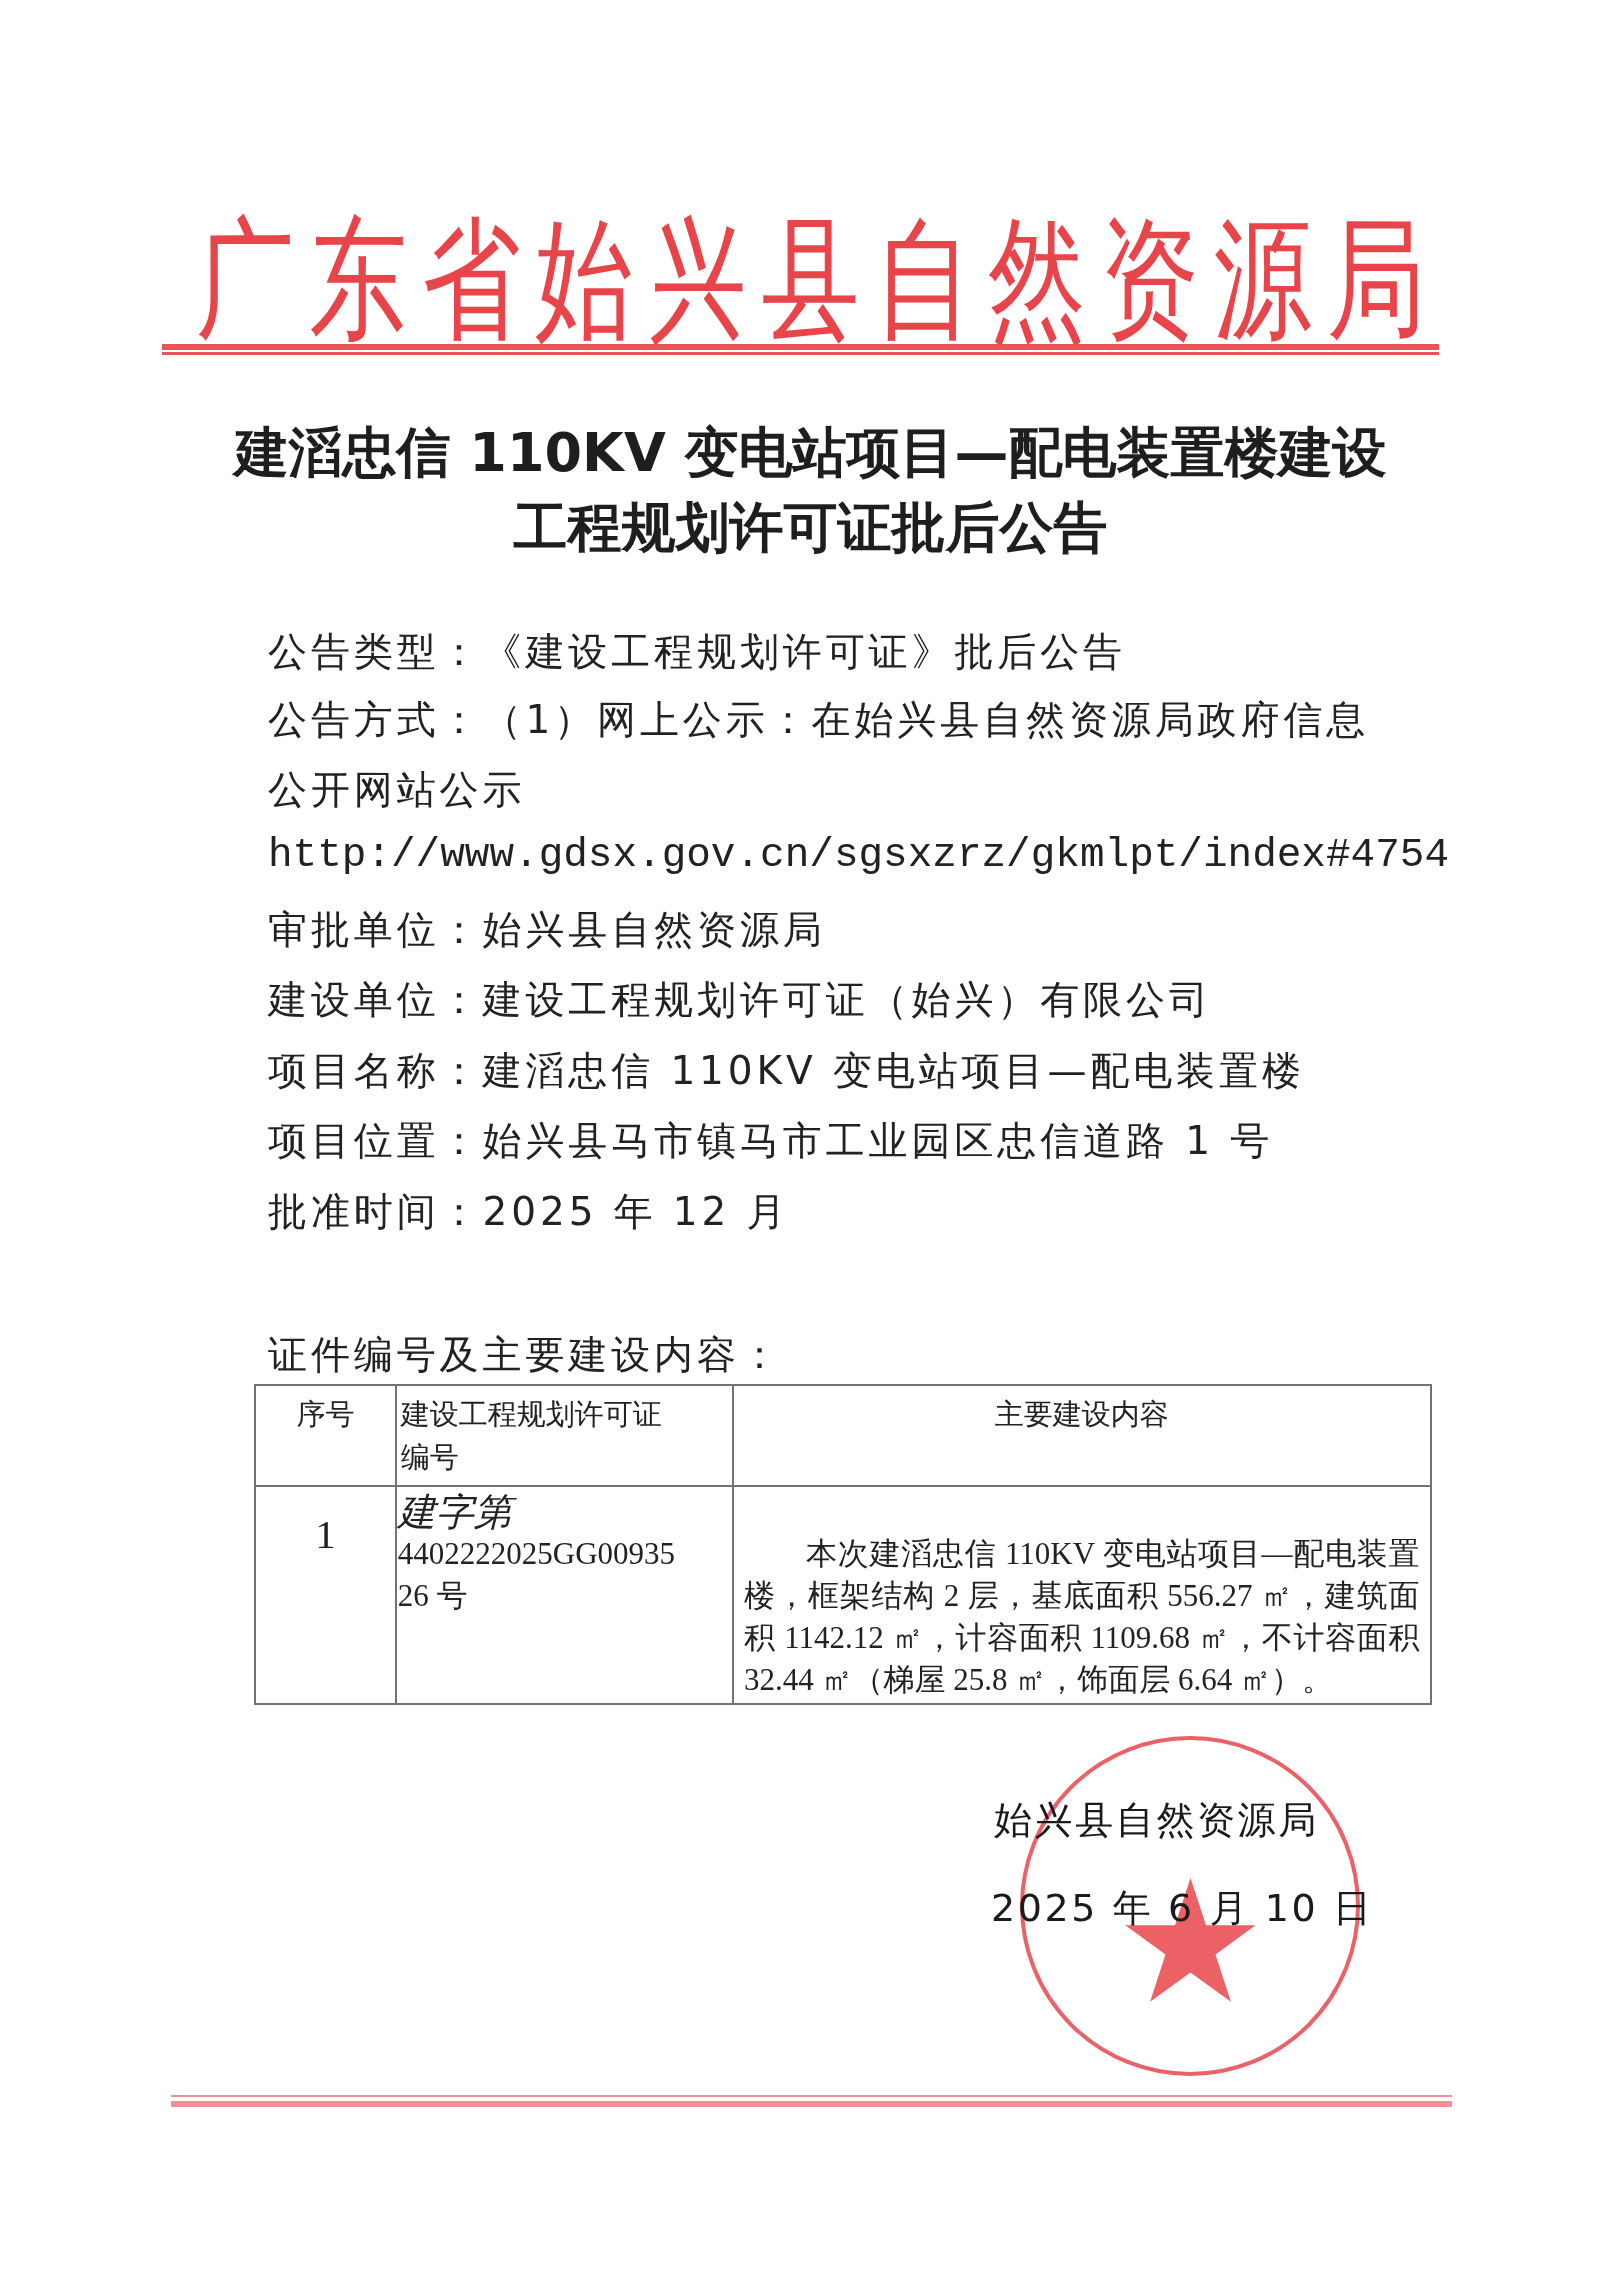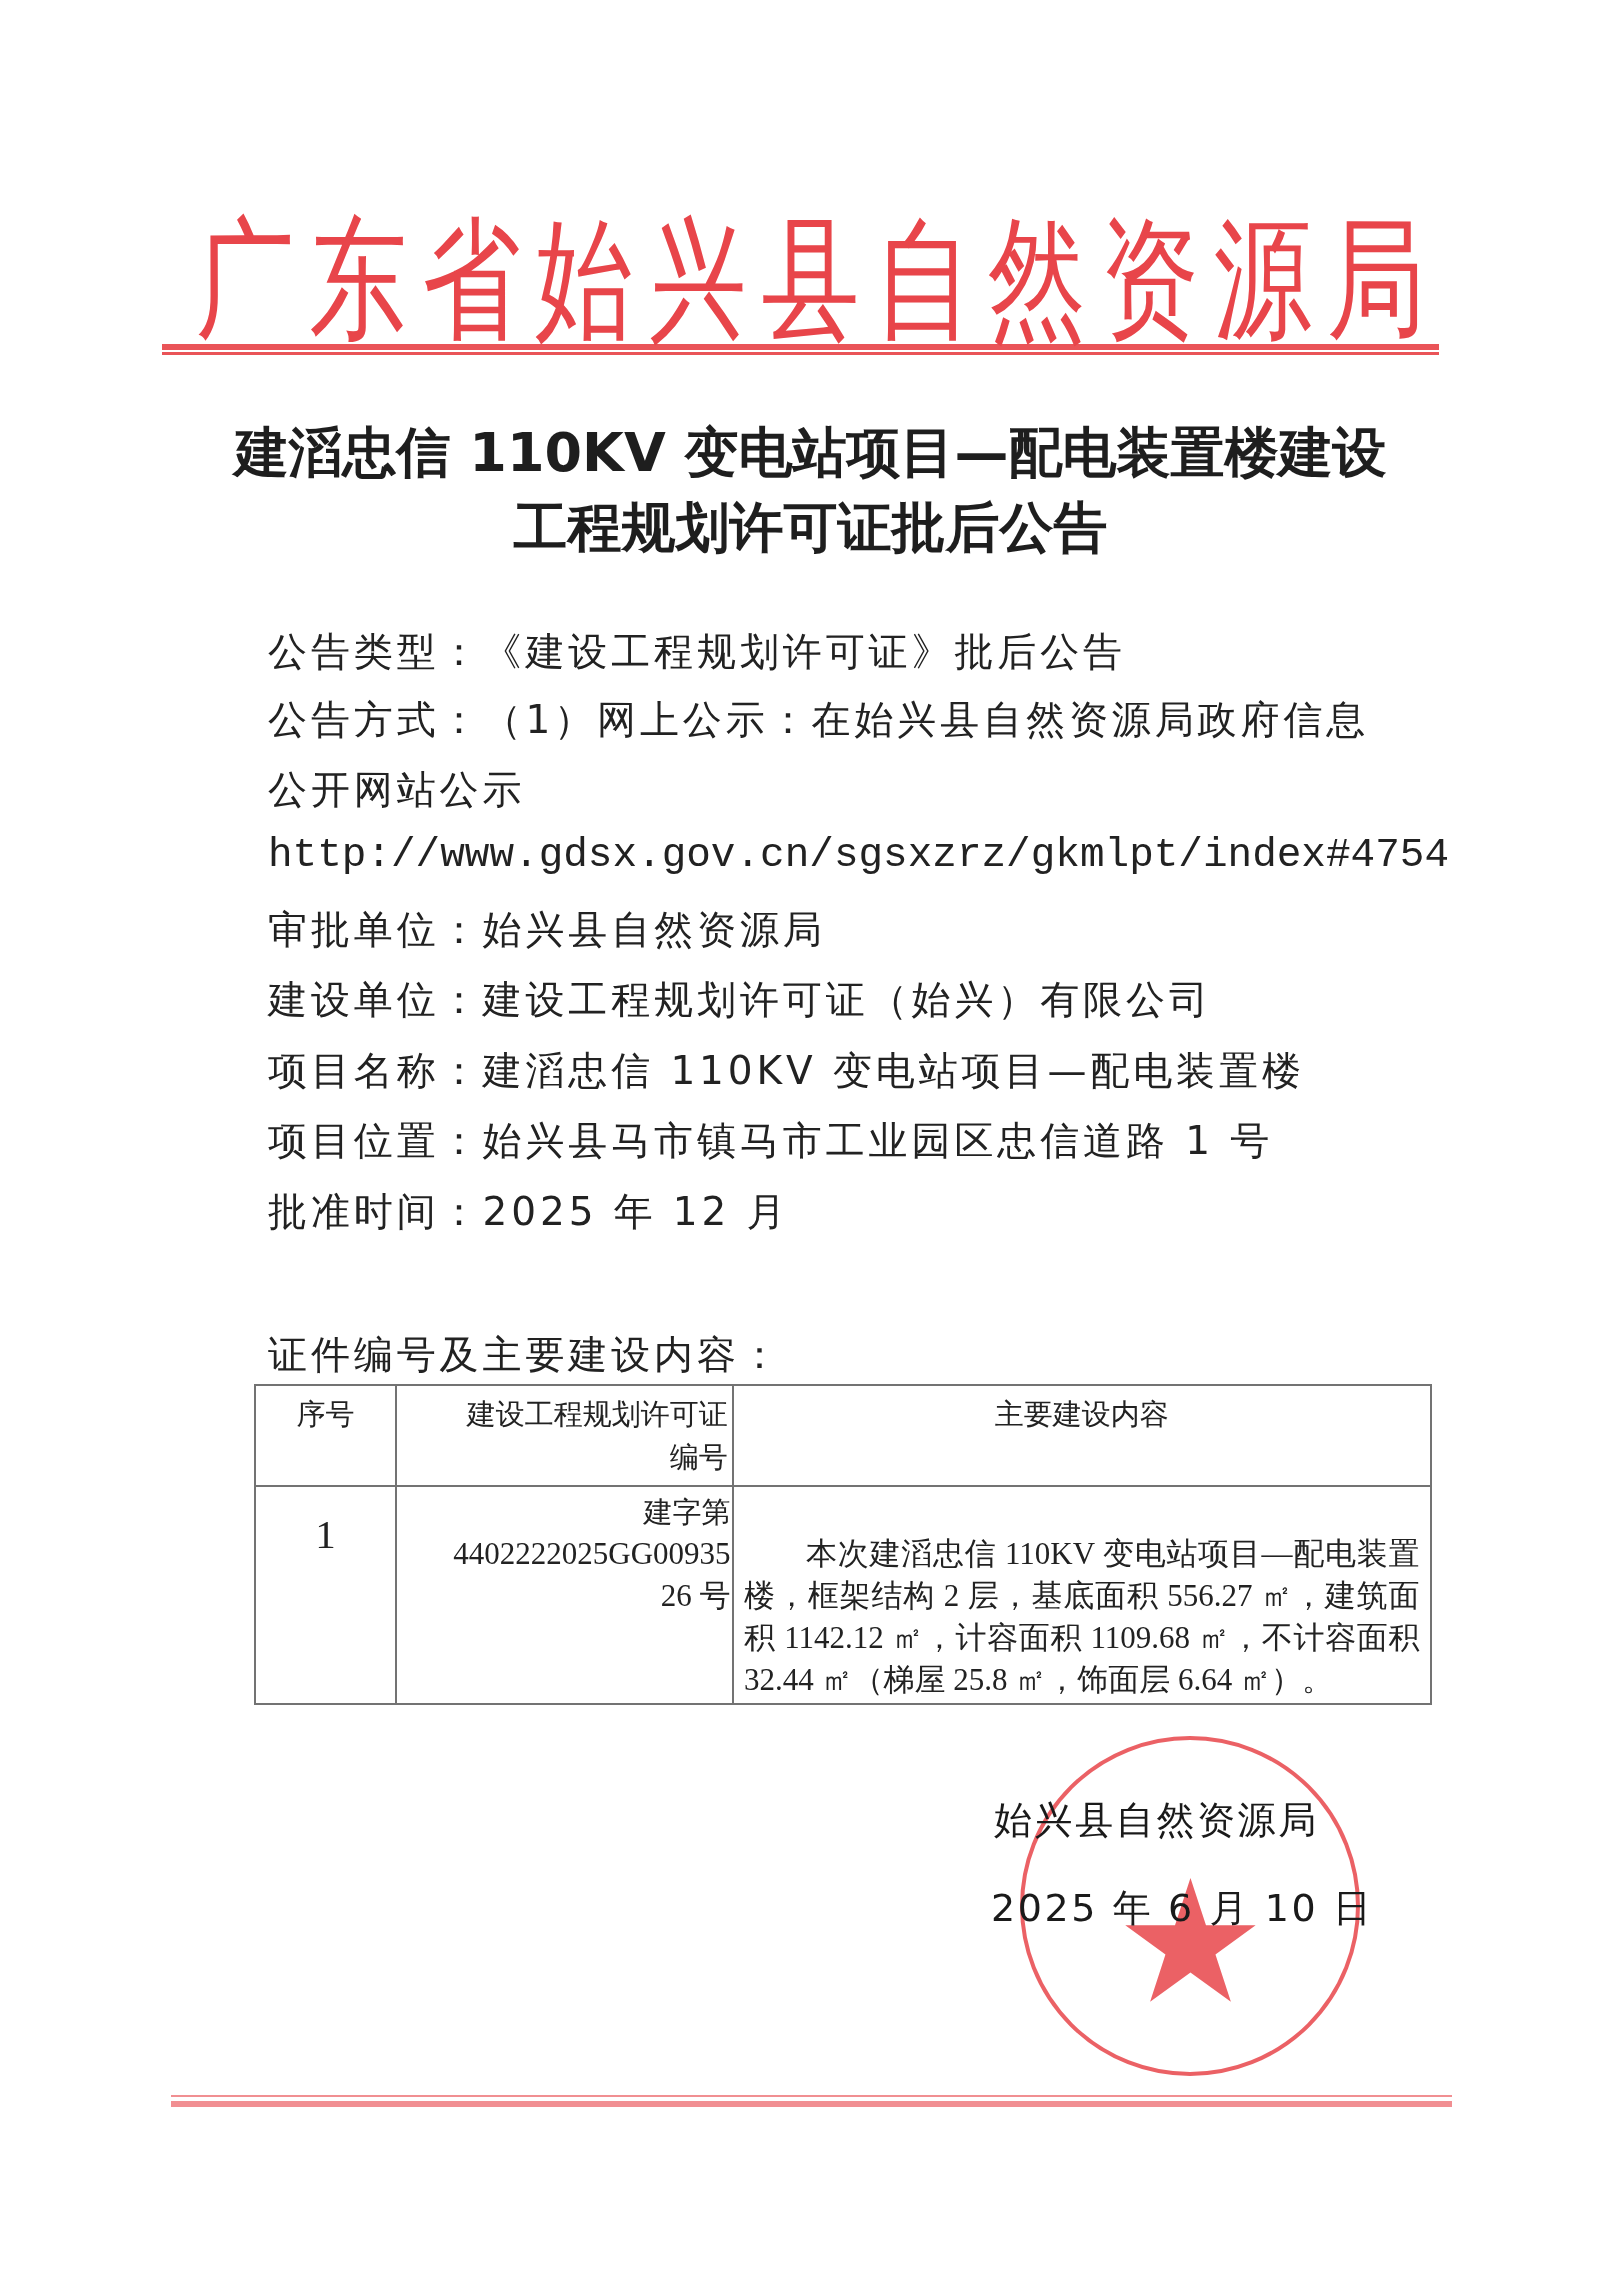--- a/index.html
+++ b/index.html
@@ -25,21 +25,21 @@
     table.permit {
       position:absolute; left:254px; top:1384px; width:1178px;
       border-collapse:collapse; font-family:"Liberation Serif", serif; color:#222;
     }
     table.permit td, table.permit th {
       border:2px solid #737373; vertical-align:top; font-weight:normal;
     }
     table.permit th { font-family:"DejaVu Sans", sans-serif; font-size:29px; padding:6.5px 3.9px; height:73px; line-height:43px; }
     table.permit td { font-size:31px; line-height:42px; }
     .c1 { width:131px; text-align:center; }
-    .c2 { width:327px; text-align:right; }
+    .c2 { width:327px; text-align:left; }
     .c3 { text-align:justify; padding:2.6px 10.5px; }
     .sig { font-family:"DejaVu Sans", sans-serif; font-size:38px; color:#1a1a1a; white-space:nowrap; letter-spacing:2.6px; }
     .seal {
       left:1020px; top:1736px; width:340px; height:340px; border-radius:50%;
       border:4.6px solid rgba(232,69,74,0.85); box-sizing:border-box;
     }
     .seal-star {
       left:1086px; top:1838px; width:209px; height:209px; color:rgba(232,69,74,0.85);
       font-size:170px; line-height:209px; text-align:center;
       font-family:"DejaVu Sans", sans-serif;
@@ -86,21 +86,21 @@
     <th class="c1">序号</th>
     <th class="c2">
       <div>建设工程规划许可证</div>
       <div>编号</div>
     </th>
     <th style="text-align:center;">主要建设内容</th>
   </tr>
   <tr>
     <td class="c1" style="font-size:41px; padding-top:26px;">1</td>
     <td class="c2" style="padding-top:3.9px;">
-      <div style="font-family:'DejaVu Sans',sans-serif; font-size:29px;">建字第</div>
+      <div style="font-family:'DejaVu Sans',sans-serif; font-size:38px;font-style:italic;">建字第</div>
       <div>4402222025GG00935</div>
       <div>26 号</div>
     </td>
     <td class="c3">
       <div style="text-indent:2em;margin-top:43px;">本次建滔忠信 110KV 变电站项目—配电装置楼，框架结构 2 层，基底面积 556.27 ㎡，建筑面积 1142.12 ㎡，计容面积 1109.68 ㎡，不计容面积 32.44 ㎡（梯屋 25.8 ㎡，饰面层 6.64 ㎡）。</div>
     </td>
   </tr>
 </tbody>
   </table>
 

